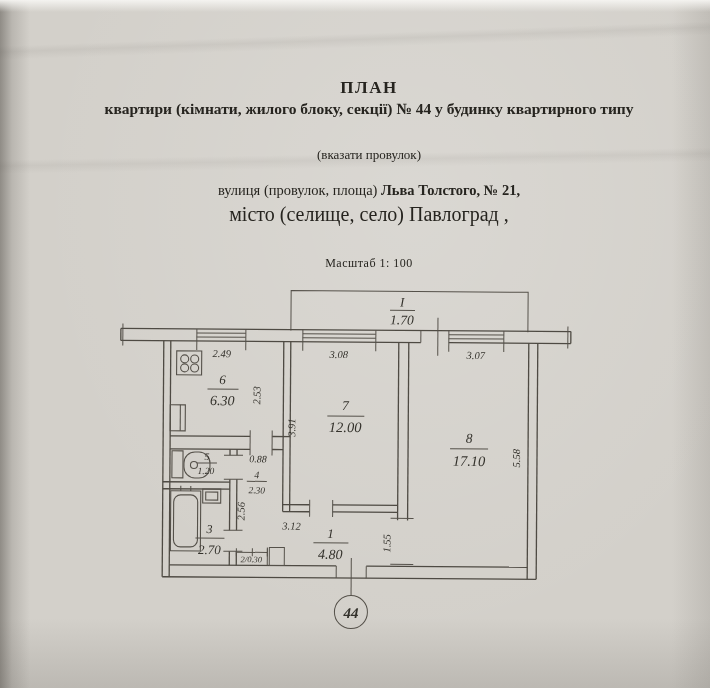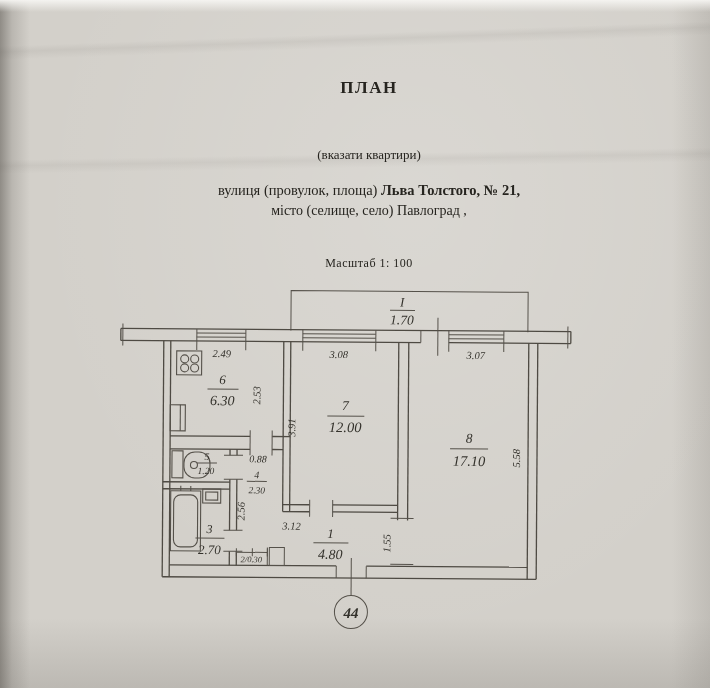--- a/index.html
+++ b/index.html
@@ -18,21 +18,21 @@
       linear-gradient(178deg, rgba(0,0,0,0) 46px, rgba(148,144,138,.16) 52px, rgba(0,0,0,0) 60px),
       linear-gradient(179deg, rgba(0,0,0,0) 160px, rgba(148,144,138,.14) 166px, rgba(0,0,0,0) 174px),
       radial-gradient(ellipse at 58% 30%, rgba(255,255,255,.16), rgba(0,0,0,0) 65%);
   }
   .hline{position:absolute;left:0;right:0;text-align:center;white-space:nowrap;padding-left:28px;}
   .t-title{top:78px;font-size:17px;font-weight:bold;letter-spacing:1.5px;}
   .t-sub{top:100px;font-size:15.5px;font-weight:bold;}
   .t-sub2{top:124px;font-size:15.5px;font-weight:bold;}
   .t-note{top:147px;font-size:13px;}
   .t-street{top:182px;font-size:14.5px;}
-  .t-city{top:203px;font-size:14px;}
+  .t-city{top:203px;font-size:20px;}
   .t-district{top:224px;font-size:14.5px;}
   .t-scale{top:256px;font-size:12px;letter-spacing:.5px;}
   .b{font-weight:bold;text-align:right;}
   .blank{
     display:inline-block;width:188px;height:15px;
     border-bottom:1.2px solid #3c3a34;vertical-align:baseline;
   }
   .planwrap{
     position:absolute;left:105px;top:280px;width:480px;height:356px;
     transform:rotate(.4deg);transform-origin:50% 50%;
@@ -44,21 +44,22 @@
   .ln{stroke:#4e4a43;stroke-width:1.3;fill:none;}
   .thin{stroke:#55514a;stroke-width:1;fill:none;}
   .icon{stroke:#55514a;stroke-width:1.1;fill:none;}
 </style>
 </head>
 <body>
 
 <div class="photo">
 
   <div class="hline t-title">ПЛАН</div>
-  <div class="hline t-note">(вказати квартири)</div>
+  <div class="hline t-sub">квартири (кімнати, жилого блоку, секції) № 44 у будинку квартирного типу</div>
+  <div class="hline t-note">(вказати провулок)</div>
 
   <div class="hline t-street">
     <span>вулиця (провулок, площа)</span>&nbsp;<span class="b">Льва Толстого, № 21,</span>
   </div>
   <div class="hline t-city">
     <span>місто (селище, село)</span>&nbsp;<span>Павлоград ,</span>
   </div>
 
   <div class="hline t-scale">Масштаб 1: 100</div>
 

